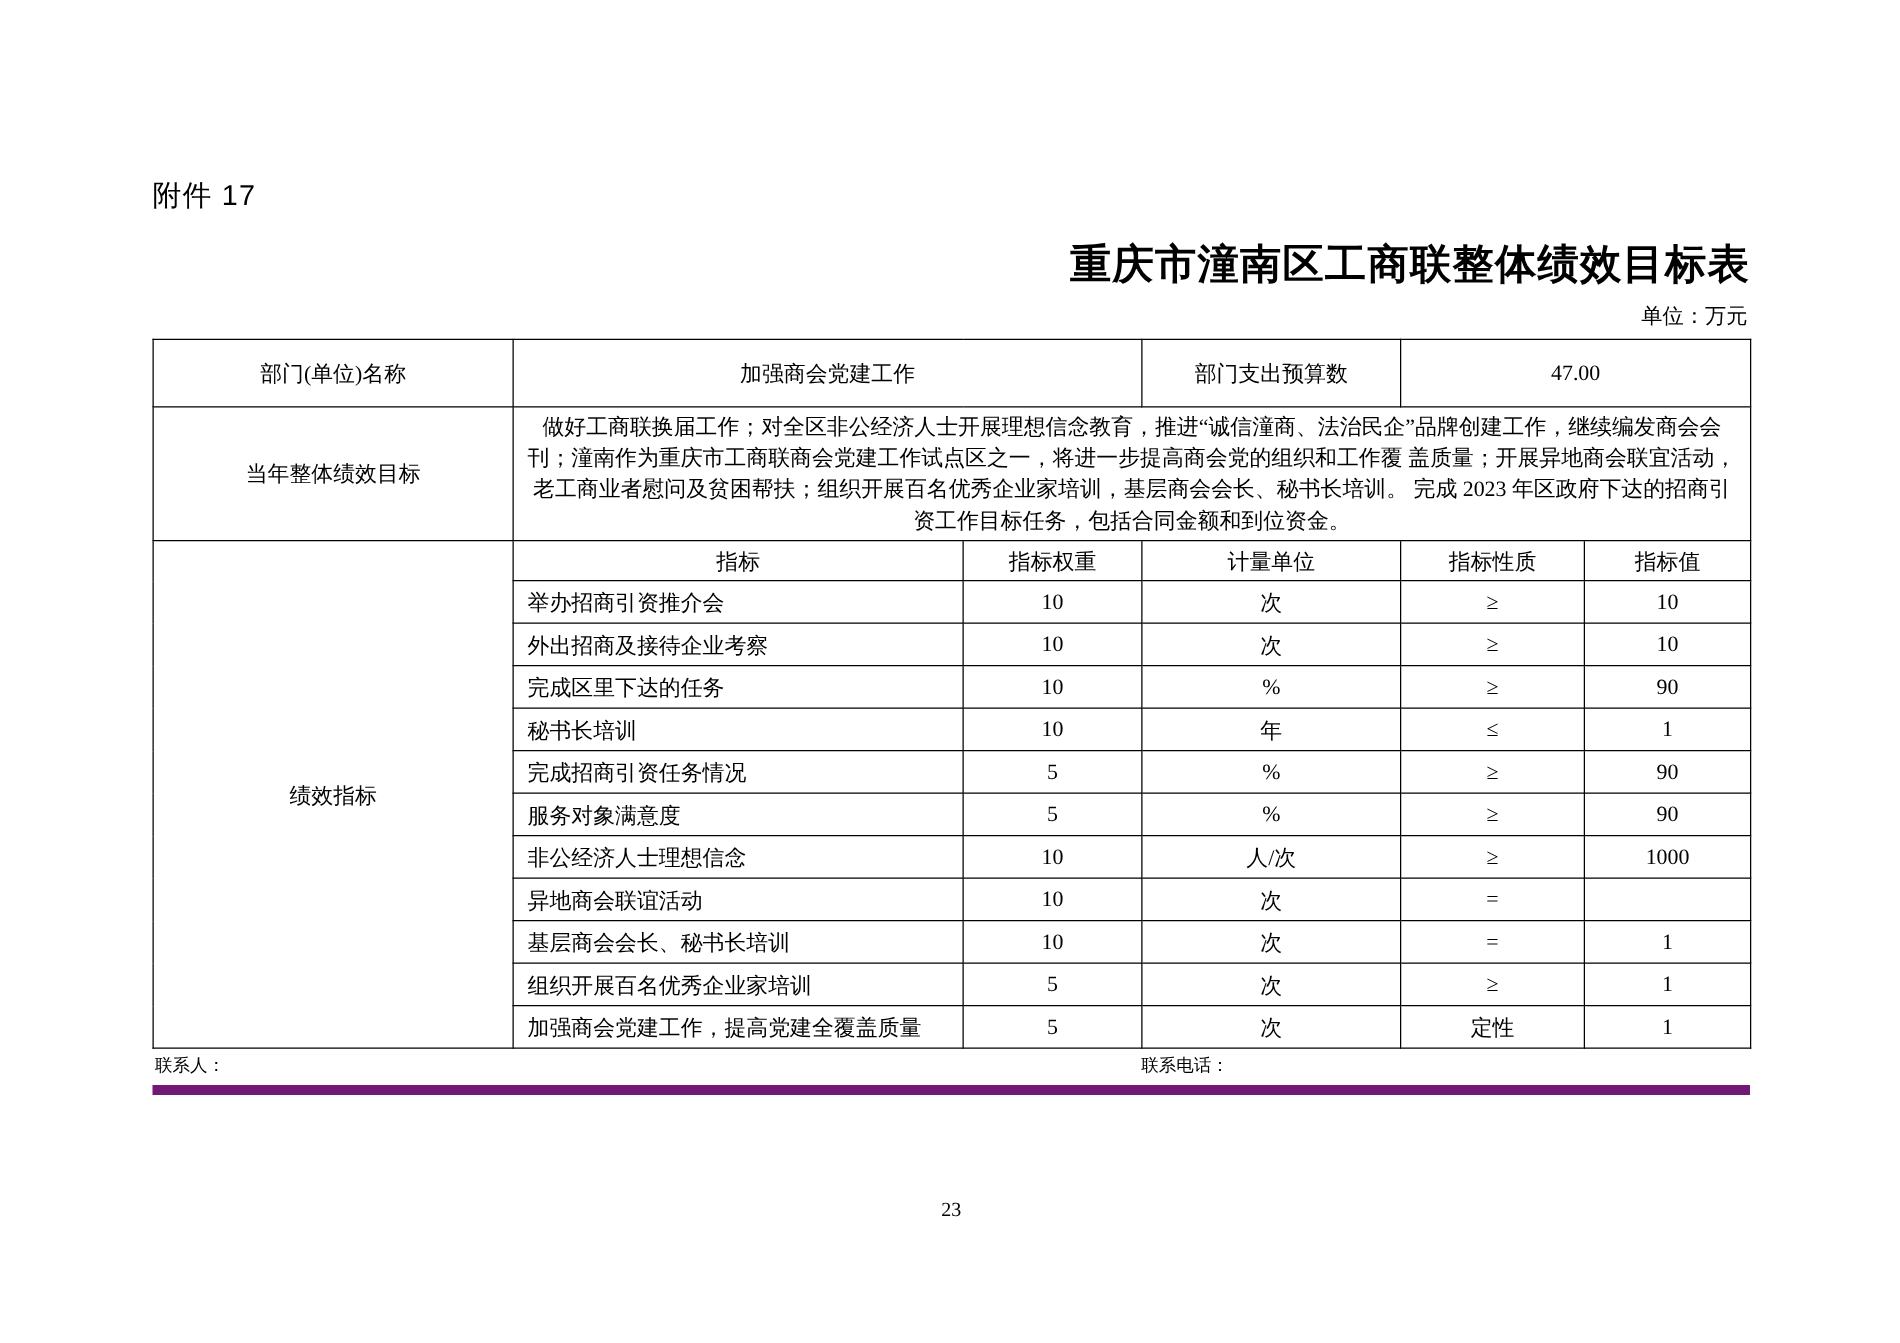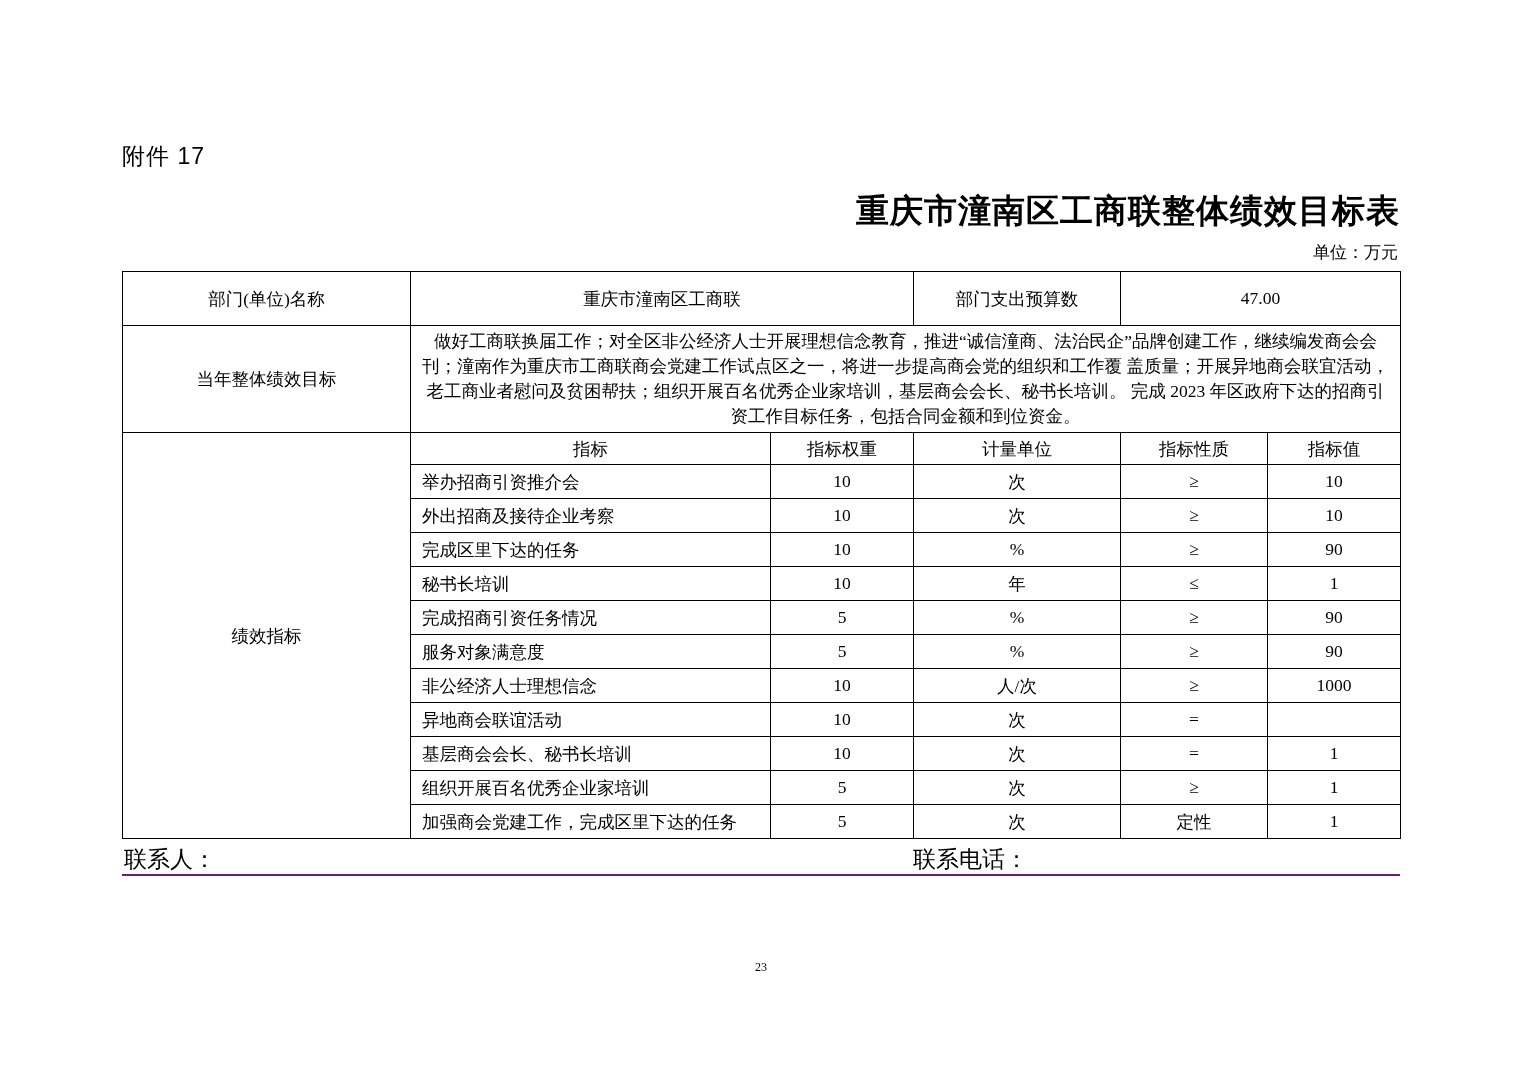--- a/index.html
+++ b/index.html
@@ -51,29 +51,29 @@
     text-align: right;
     vertical-align: top !important;
     padding: 3px 9px !important;
     line-height: 25px;
     font-size: 17.5px;
   }
 
   .footer-bar {
     position: absolute; left: 0; top: 836px;
     width: 1278px; height: 40px;
-    border-bottom: 2px solid #701a75;
-    font-size: 23px;
+    border-bottom: 8px solid #701a75;
+    font-size: 14px;
   }
   .footer-bar .contact { position: absolute; left: 2px;  top: 8px; }
   .footer-bar .phone   { position: absolute; left: 791px; top: 8px; }
 
   .page-number {
     position: absolute; left: 0; top: 960px; width: 100%;
-    text-align: center; font-size: 12px;
+    text-align: center; font-size: 16px;
   }
 </style>
 </head>
 <body>
 
 <div class="content">
 
   <div class="attachment-label">附件 17</div>
 
   <div class="doc-title">重庆市潼南区工商联整体绩效目标表</div>
@@ -85,21 +85,21 @@
       <col style="width:288px">
       <col style="width:360px">
       <col style="width:143px">
       <col style="width:207px">
       <col style="width:147px">
       <col style="width:133px">
     </colgroup>
     <tbody id="indicator-body">
       <tr class="row-dept">
         <td>部门(单位)名称</td>
-        <td colspan="2">重庆市潼南区工商联</td>
+        <td colspan="2">加强商会党建工作</td>
         <td>部门支出预算数</td>
         <td colspan="2">47.00</td>
       </tr>
       <tr class="row-goal">
         <td>当年整体绩效目标</td>
         <td colspan="5" class="goal-text">做好工商联换届工作；对全区非公经济人士开展理想信念教育，推进“诚信潼商、法治民企”品牌创建工作，继续编发商会会刊；潼南作为重庆市工商联商会党建工作试点区之一，将进一步提高商会党的组织和工作覆 盖质量；开展异地商会联宜活动，老工商业者慰问及贫困帮扶；组织开展百名优秀企业家培训，基层商会会长、秘书长培训。 完成 2023 年区政府下达的招商引资工作目标任务，包括合同金额和到位资金。</td>
       </tr>
       <tr class="row-ind-hdr">
         <td rowspan="12">绩效指标</td>
         <td>指标</td>
@@ -173,21 +173,21 @@
           <td class="">1</td>
         </tr>
         <tr class="gen-row">
           <td class="cell-left">组织开展百名优秀企业家培训</td>
           <td class="">5</td>
           <td class="">次</td>
           <td class="">≥</td>
           <td class="">1</td>
         </tr>
         <tr class="gen-row">
-          <td class="cell-left">加强商会党建工作，完成区里下达的任务</td>
+          <td class="cell-left">加强商会党建工作，提高党建全覆盖质量</td>
           <td class="">5</td>
           <td class="">次</td>
           <td class="">定性</td>
           <td class="">1</td>
         </tr>
       </tbody>
   </table>
 
   <div class="footer-bar">
     <span class="contact">联系人：</span>

